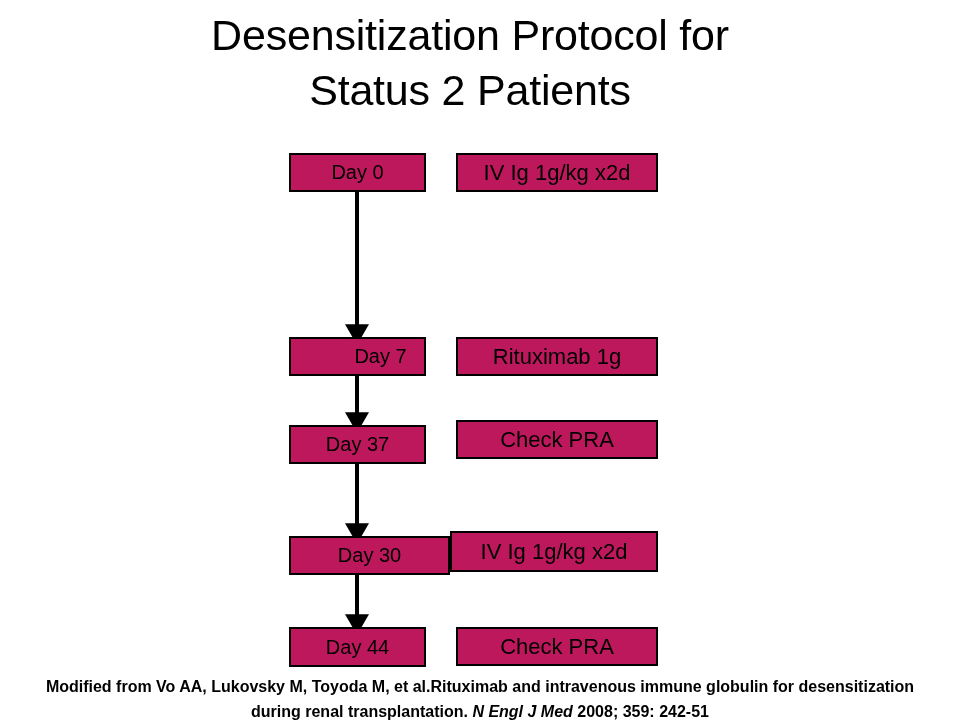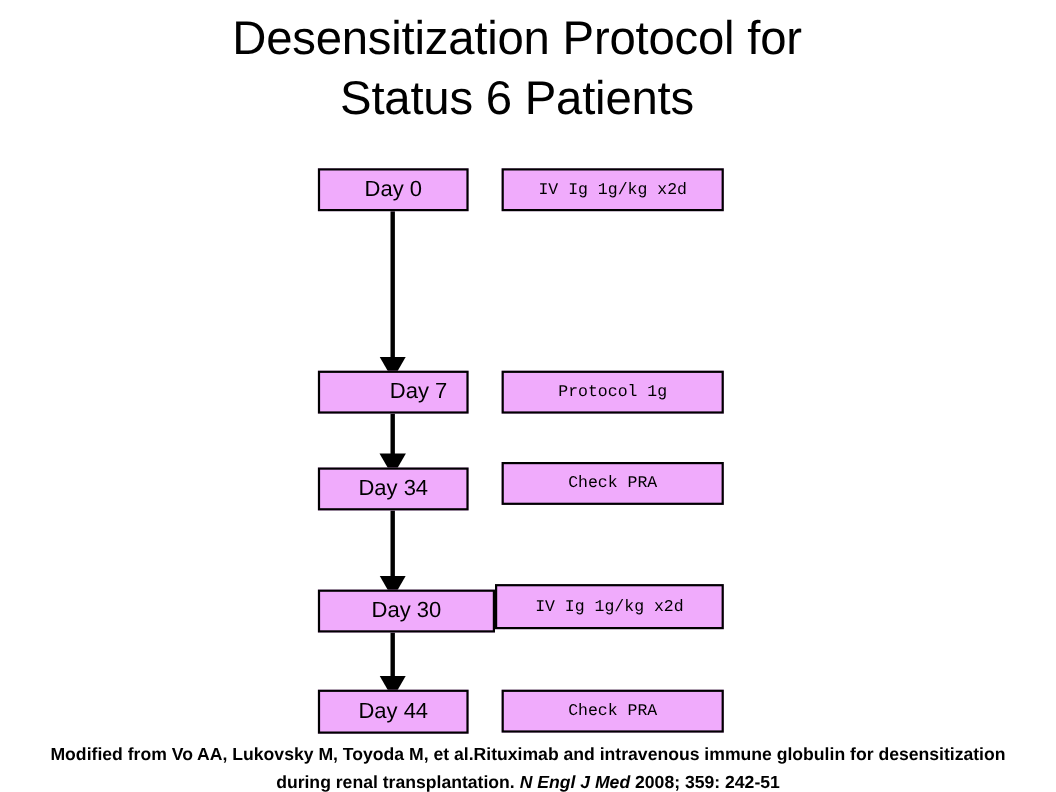--- a/index.html
+++ b/index.html
@@ -41,35 +41,34 @@
     left: 0;
     top: 0;
     width: 960px;
     height: 672px;
   }
 
   .node-box {
     position: absolute;
     box-sizing: border-box;
     border: 2px solid #000000;
-    background: #f0abfc;
+    background: #be185d;
     display: flex;
     align-items: center;
     justify-content: center;
     text-align: center;
     color: #000000;
     font-weight: 400;
     line-height: 1.05;
   }
   .timepoint-box {
     font-size: 20px;
   }
   .treatment-box {
-    font-size: 15px;
-    font-family: Liberation Mono, monospace;
+    font-size: 22px;
   }
 
   
   #flow-arrows {
     position: absolute;
     left: 0;
     top: 0;
     width: 960px;
     height: 672px;
     pointer-events: none;
@@ -90,45 +89,45 @@
   #citation .cite-journal {
     font-style: italic;
     font-weight: bold;
   }
 </style>
 </head>
 <body>
 
 <div id="slide-title">
   <span class="title-line">Desensitization Protocol for</span>
-  <span class="title-line">Status 6 Patients</span>
+  <span class="title-line">Status 2 Patients</span>
 </div>
 
 <div id="protocol-flow">
 
   <svg id="flow-arrows" viewBox="0 0 960 672" width="960" height="672" aria-hidden="true">
     <defs>
       <marker id="arrowhead" markerWidth="7" markerHeight="7" refX="2.2" refY="3.2" orient="auto" markerUnits="strokeWidth">
         <path d="M0,0.2 L5.2,3.2 L0,6.2 z" fill="#000000"></path>
       </marker>
     </defs>
     <line x1="357" y1="192" x2="357" y2="333" stroke="#000000" stroke-width="4" marker-end="url(#arrowhead)"></line>
     <line x1="357" y1="376" x2="357" y2="421" stroke="#000000" stroke-width="4" marker-end="url(#arrowhead)"></line>
     <line x1="357" y1="464" x2="357" y2="532" stroke="#000000" stroke-width="4" marker-end="url(#arrowhead)"></line>
     <line x1="357" y1="575" x2="357" y2="623" stroke="#000000" stroke-width="4" marker-end="url(#arrowhead)"></line>
   </svg>
 
   <div class="node-box timepoint-box" style="left:289px; top:153px; width:137px; height:39px;">Day 0</div>
   <div class="node-box timepoint-box" style="left:289px; top:337px; width:137px; height:39px;padding-left:46px;">Day 7</div>
-  <div class="node-box timepoint-box" style="left:289px; top:425px; width:137px; height:39px;">Day 34</div>
+  <div class="node-box timepoint-box" style="left:289px; top:425px; width:137px; height:39px;">Day 37</div>
   <div class="node-box timepoint-box" style="left:289px; top:536px; width:161px; height:39px;">Day 30</div>
   <div class="node-box timepoint-box" style="left:289px; top:627px; width:137px; height:40px;">Day 44</div>
 
   <div class="node-box treatment-box" style="left:456px; top:153px; width:202px; height:39px;">IV Ig 1g/kg x2d</div>
-  <div class="node-box treatment-box" style="left:456px; top:337px; width:202px; height:39px;">Protocol 1g</div>
+  <div class="node-box treatment-box" style="left:456px; top:337px; width:202px; height:39px;">Rituximab 1g</div>
   <div class="node-box treatment-box" style="left:456px; top:420px; width:202px; height:39px;">Check PRA</div>
   <div class="node-box treatment-box" style="left:450px; top:531px; width:208px; height:41px;">IV Ig 1g/kg x2d</div>
   <div class="node-box treatment-box" style="left:456px; top:627px; width:202px; height:39px;">Check PRA</div>
 
 </div>
 
 <div id="citation">
   <span>Modified from Vo AA, Lukovsky M, Toyoda M, et al.Rituximab and intravenous immune globulin for desensitization during renal transplantation.</span>
   <span class="cite-journal">N Engl J Med</span>
   <span>2008; 359: 242-51</span>

